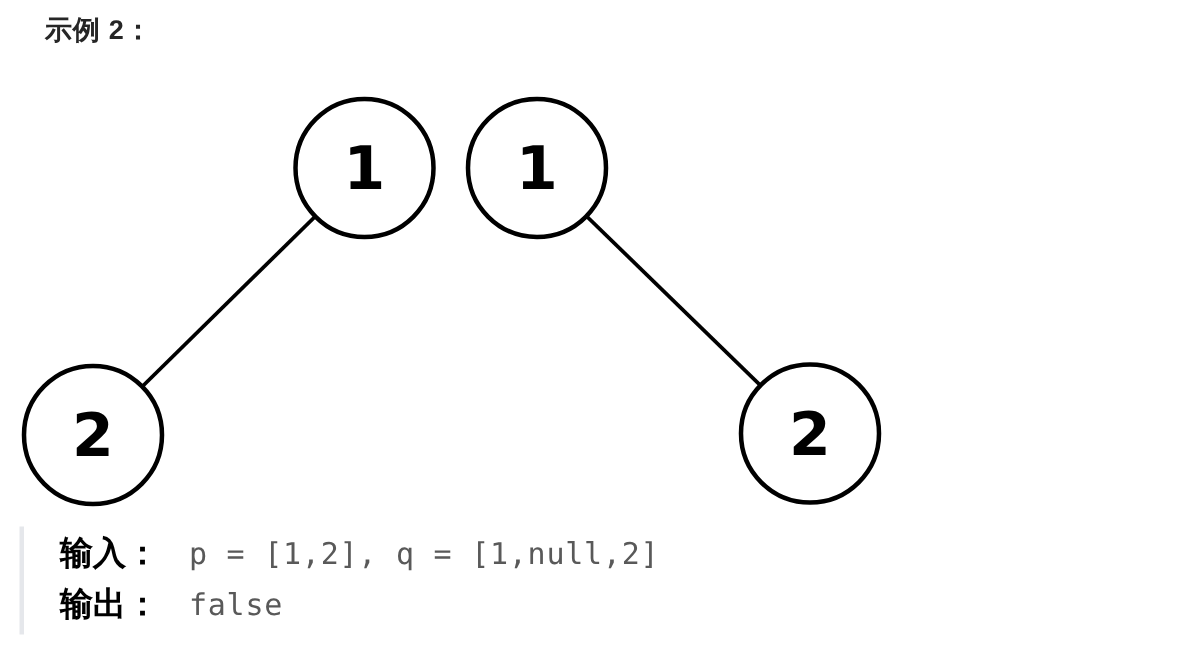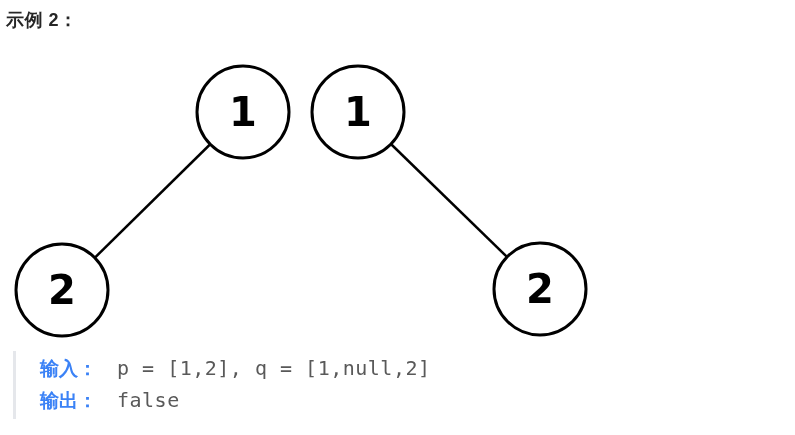--- a/index.html
+++ b/index.html
@@ -11,21 +11,21 @@
     overflow: hidden;
   }
   .page {
     position: relative;
     width: 795px;
     height: 435px;
     background: #ffffff;
   }
   .title {
     position: absolute;
-    left: 6px;
+    left: 30px;
     top: 8px;
     font-size: 18px;
     font-weight: 700;
     color: #262626;
     letter-spacing: 0.5px;
   }
   .tree {
     position: absolute;
     left: 0;
     top: 45px;
@@ -52,23 +52,23 @@
     left: 13px;
     top: 351px;
     border-left: 3px solid #e5e7eb;
     padding: 2px 0 2px 24px;
   }
   .io-line {
     line-height: 31px;
     white-space: pre;
   }
   .io-label {
-    font-size: 19px;
+    font-size: 22px;
     font-weight: 700;
-    color: #3b82f6;
+    color: #000000;
   }
   .io-value {
     font-family: "DejaVu Sans Mono", "Liberation Mono", monospace;
     font-size: 20px;
     color: #595959;
     letter-spacing: 0.5px;
     margin-left: 20px;
   }
 </style>
 </head>

